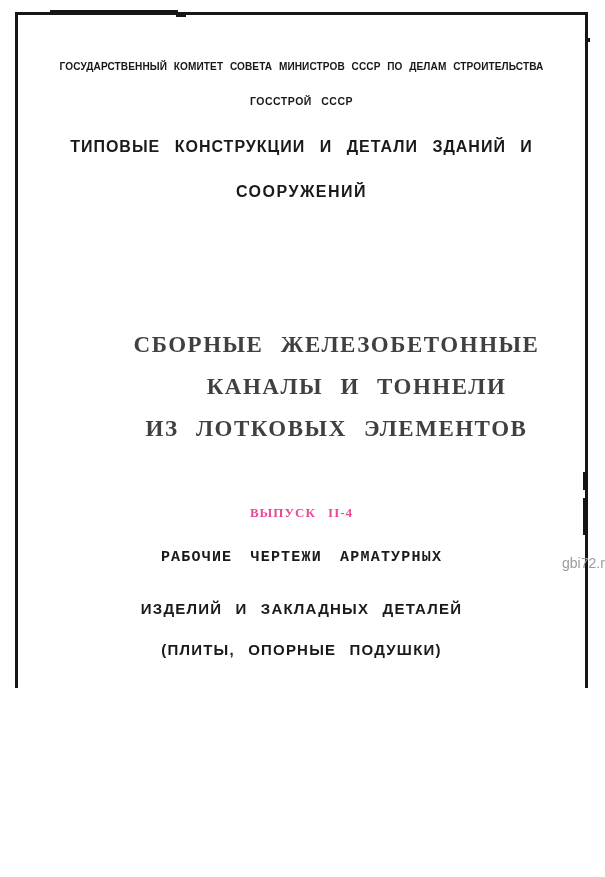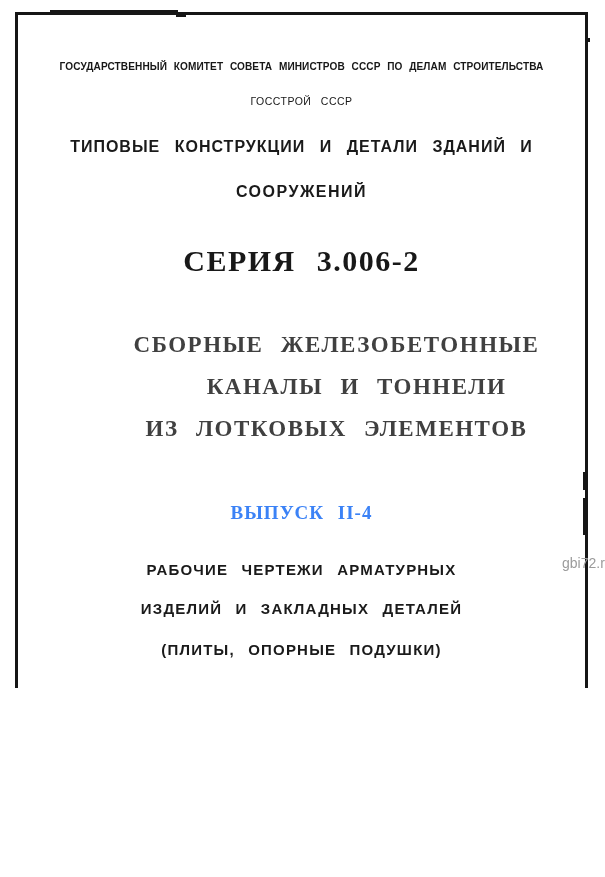--- a/index.html
+++ b/index.html
@@ -51,21 +51,21 @@
     font-weight: bold;
     line-height: 13px;
     letter-spacing: 0.1px;
     word-spacing: 4px;
     color: #171717;
     transform: scaleX(0.96);
   }
   .org-line2 {
     top: 95px;
     font-size: 10.5px;
-    font-weight: normal;
+    font-weight: bold;
     line-height: 13px;
     letter-spacing: 0.5px;
     word-spacing: 6px;
     color: #171717;
   }
   .tk-line {
     font-size: 16px;
     font-weight: bold;
     line-height: 20px;
     letter-spacing: 1px;
@@ -93,36 +93,36 @@
     word-spacing: 10px;
     color: #404040;
     padding-left: 35px;
   }
   .big1 { top: 331px; }
   .big2 { top: 373px; margin-left: 20px; }
   .big3 { top: 415px; }
   .vypusk {
     top: 501px;
     font-family: "Liberation Serif", serif;
-    font-size: 19px;
+    font-size: 13px;
     font-weight: bold;
     line-height: 24px;
     letter-spacing: 1px;
     word-spacing: 8px;
-    color: #3b82f6;
+    color: #ec4899;
   }
   .rab-line {
     font-size: 15px;
     font-weight: bold;
     line-height: 19px;
     letter-spacing: 1.2px;
     word-spacing: 8px;
     color: #1a1a1a;
   }
-  .rab1 { top: 560px; }
+  .rab1 { top: 548px; font-family: Liberation Mono, monospace; }
   .rab2 { top: 599px; }
   .rab3 { top: 640px; }
   .watermark {
     position: absolute;
     left: 562px;
     top: 557px;
     font-size: 14px;
     line-height: 12px;
     color: #9b9b9b;
     letter-spacing: 0px;
@@ -144,21 +144,20 @@
   <div class="artifact dash-right-2"></div>
   <div class="artifact bump-bottom"></div>
   <div class="artifact speck"></div>
 
   <div class="line org-line1">ГОСУДАРСТВЕННЫЙ КОМИТЕТ СОВЕТА МИНИСТРОВ СССР ПО ДЕЛАМ СТРОИТЕЛЬСТВА</div>
   <div class="line org-line2">ГОССТРОЙ СССР</div>
 
   <div class="line tk-line tk-line2">СООРУЖЕНИЙ</div>
   <div class="line tk-line tk-line1">ТИПОВЫЕ КОНСТРУКЦИИ И ДЕТАЛИ ЗДАНИЙ И</div>
 
-  <div class="line seriya">СЕРИЯ 3.006-2</div>
 
   <div class="line big-line big1">СБОРНЫЕ ЖЕЛЕЗОБЕТОННЫЕ</div>
   <div class="line big-line big2">КАНАЛЫ И ТОННЕЛИ</div>
   <div class="line big-line big3">ИЗ ЛОТКОВЫХ ЭЛЕМЕНТОВ</div>
 
   <div class="line vypusk">ВЫПУСК II-4</div>
 
   <div class="line rab-line rab1">РАБОЧИЕ ЧЕРТЕЖИ АРМАТУРНЫХ</div>
   <div class="line rab-line rab2">ИЗДЕЛИЙ И ЗАКЛАДНЫХ ДЕТАЛЕЙ</div>
   <div class="line rab-line rab3">(ПЛИТЫ, ОПОРНЫЕ ПОДУШКИ)</div>

